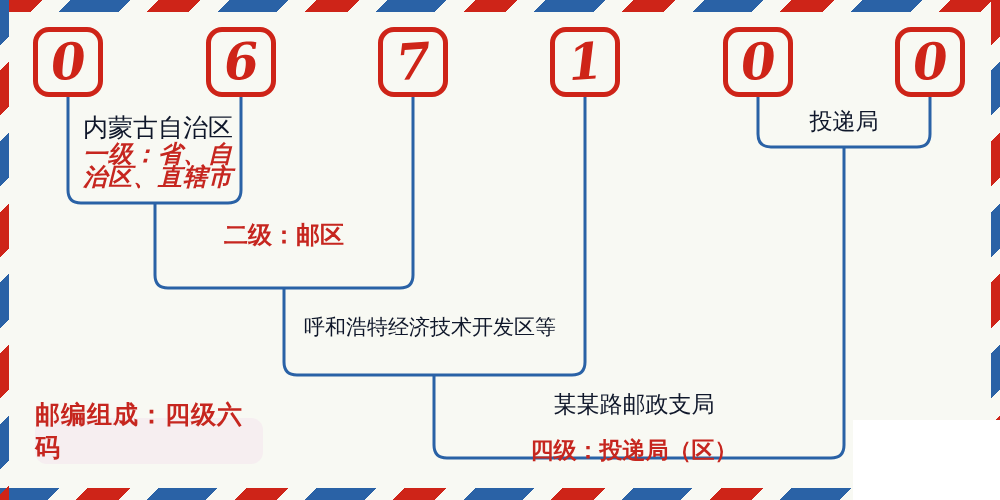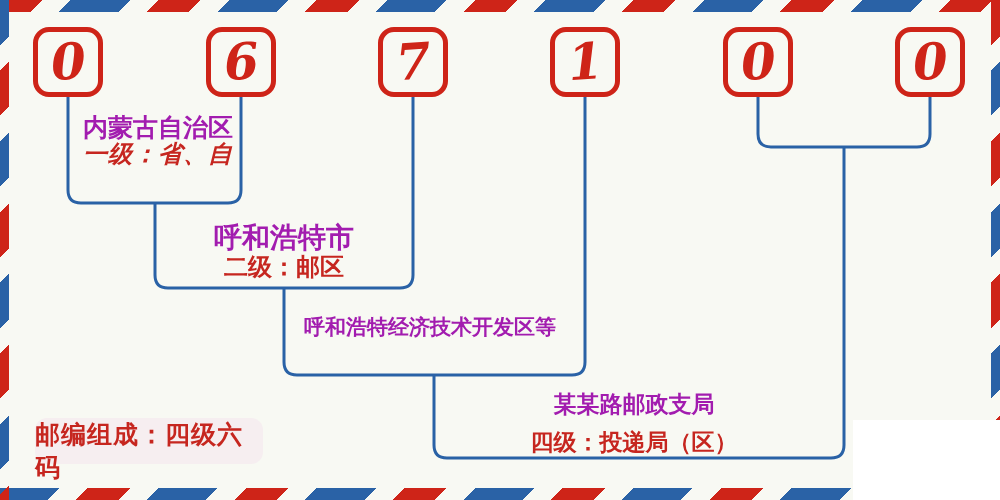--- a/index.html
+++ b/index.html
@@ -50,48 +50,48 @@
     font-family: "DejaVu Serif", serif;
     font-weight: bold; font-style: italic;
     font-size: 50px; line-height: 50px; color: #ce2418;
     transform: rotate(-4deg);
   }
   .db1 { left: 33px; }  .db2 { left: 206px; } .db3 { left: 378px; }
   .db4 { left: 550px; } .db5 { left: 723px; } .db6 { left: 895px; }
 
   
   .label-group { position: absolute; text-align: center; z-index: 4; }
-  .lg-title   { color: #a21caf; font-weight: bold; }
+  .lg-title   { color: #0f172a; font-weight: normal; }
   .lg-sub     { color: #c6261f; font-weight: bold; }
 
   .lg1 { left: 58px;  top: 113px; width: 200px; }
   .lg1 .lg-title { font-size: 25px; line-height: 30px; }
   .lg1 .lg-sub   { font-size: 24px; line-height: 23px; letter-spacing: 1px; font-style: italic; }
 
   .lg2 { left: 184px; top: 222px; width: 200px; }
   .lg2 .lg-title { font-size: 28px; line-height: 32px; }
   .lg2 .lg-sub   { font-size: 24px; line-height: 26px; }
 
   .lg3 { left: 284px; top: 315px; width: 292px; }
   .lg3 .lg-title { font-size: 21px; line-height: 24px; }
   .lg3 .lg-sub   { font-size: 23px; line-height: 25px; }
 
   .lg4 { left: 484px; top: 391px; width: 300px; }
   .lg4 .lg-title { font-size: 23px; line-height: 26px; }
-  .lg4 .lg-sub   { font-size: 23px; line-height: 26px; margin-top: 12px; }
+  .lg4 .lg-sub   { font-size: 23px; line-height: 26px; margin-top: 20px; }
 
   .lg5 { left: 769px; top: 108px; width: 150px; }
   .lg5 .lg-title { font-size: 23px; line-height: 26px; }
 
   
   .footer-badge {
     position: absolute; left: 35px; top: 418px;
     width: 228px; height: 46px; border-radius: 12px;
     background: #f6eef0; z-index: 4;
-    display: flex; align-items: flex-start; justify-content: center;
+    display: flex; align-items: flex-end; justify-content: center;
   }
   .footer-badge span {
     color: #c6261f; font-weight: bold; font-size: 25px; letter-spacing: 1px;
   }
 </style>
 </head>
 <body>
 
 <div class="canvas">
 
@@ -126,34 +126,37 @@
   <div class="digit-box db5">
     <span class="digit">0</span>
   </div>
   <div class="digit-box db6">
     <span class="digit">0</span>
   </div>
 
   <div class="label-group lg1">
     <div class="lg-title">内蒙古自治区</div>
     <div class="lg-sub">一级：省、自</div>
+    <div class="lg-sub">治区、直辖市</div>
   </div>
 
   <div class="label-group lg2">
-    <div class="lg-title">呼和浩特市</div>
     <div class="lg-sub">二级：邮区</div>
   </div>
 
   <div class="label-group lg3">
     <div class="lg-title">呼和浩特经济技术开发区等</div>
   </div>
 
   <div class="label-group lg4">
     <div class="lg-title">某某路邮政支局</div>
     <div class="lg-sub">四级：投递局（区）</div>
   </div>
 
+  <div class="label-group lg5">
+    <div class="lg-title">投递局</div>
+  </div>
 
   <div class="footer-badge">
     <span>邮编组成：四级六码</span>
   </div>
 
 </div>
 
 </body></html>

